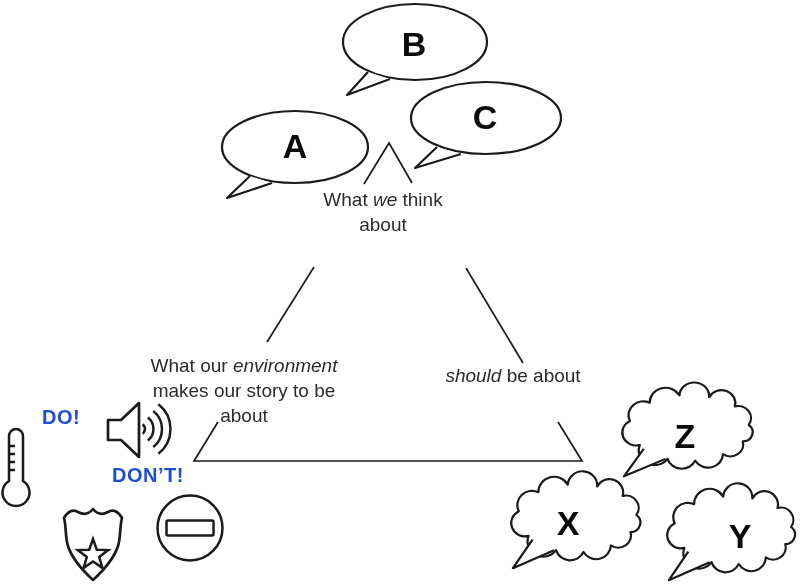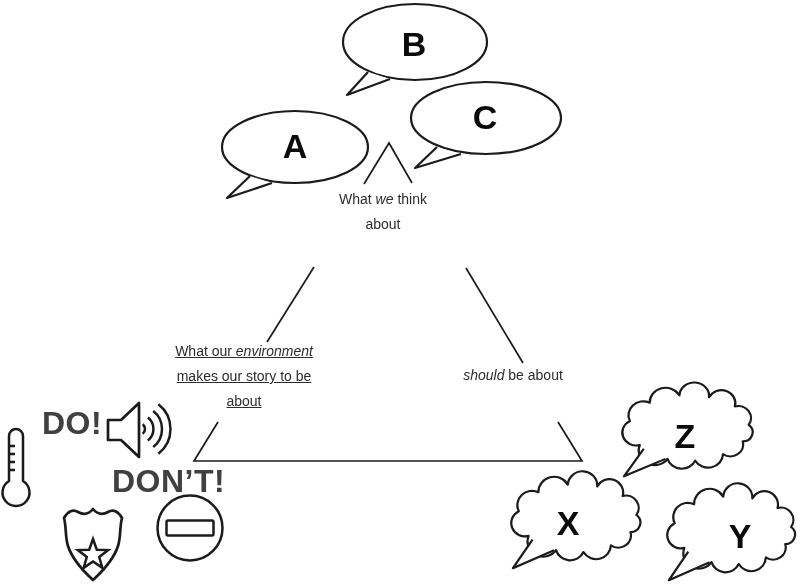--- a/index.html
+++ b/index.html
@@ -26,31 +26,31 @@
     position: absolute;
     transform: translate(-50%, -50%);
     font-weight: bold;
     font-size: 34px;
     color: #0a0a0a;
     white-space: nowrap;
   }
   .tri-label {
     position: absolute;
     text-align: center;
-    font-size: 14px;
+    font-size: 19px;
     line-height: 25px;
     color: var(--text);
     white-space: nowrap;
   }
   .callout {
     position: absolute;
     font-weight: bold;
-    font-size: 32px;
+    font-size: 20px;
     line-height: 1;
-    color: #404040;
+    color: #1d4ed8;
     letter-spacing: 0.5px;
     white-space: nowrap;
   }
 </style>
 </head>
 <body>
 
 <div class="stage">
 
   <svg class="art" width="800" height="588" viewBox="0 0 800 588">
@@ -115,21 +115,21 @@
 
   <div class="letter" style="left:568px; top:523px;">X</div>
   <div class="letter" style="left:740px; top:536px;">Y</div>
   <div class="letter" style="left:685px; top:436px;">Z</div>
 
   <div class="tri-label" style="left:283px; top:187px; width:200px;">
     <div><span>What </span><i>we</i><span> think</span></div>
     <div>about</div>
   </div>
 
-  <div class="tri-label" style="left:124px; top:339px; width:240px;text-decoration:underline;">
+  <div class="tri-label" style="left:124px; top:353px; width:240px;">
     <div><span>What our </span><i>environment</i></div>
     <div>makes our story to be</div>
     <div>about</div>
   </div>
 
   <div class="tri-label" style="left:388px; top:363px; width:250px;">
     <div><i>should</i><span> be about</span></div>
   </div>
 
   <div class="callout" style="left:42px; top:407px;">DO!</div>

